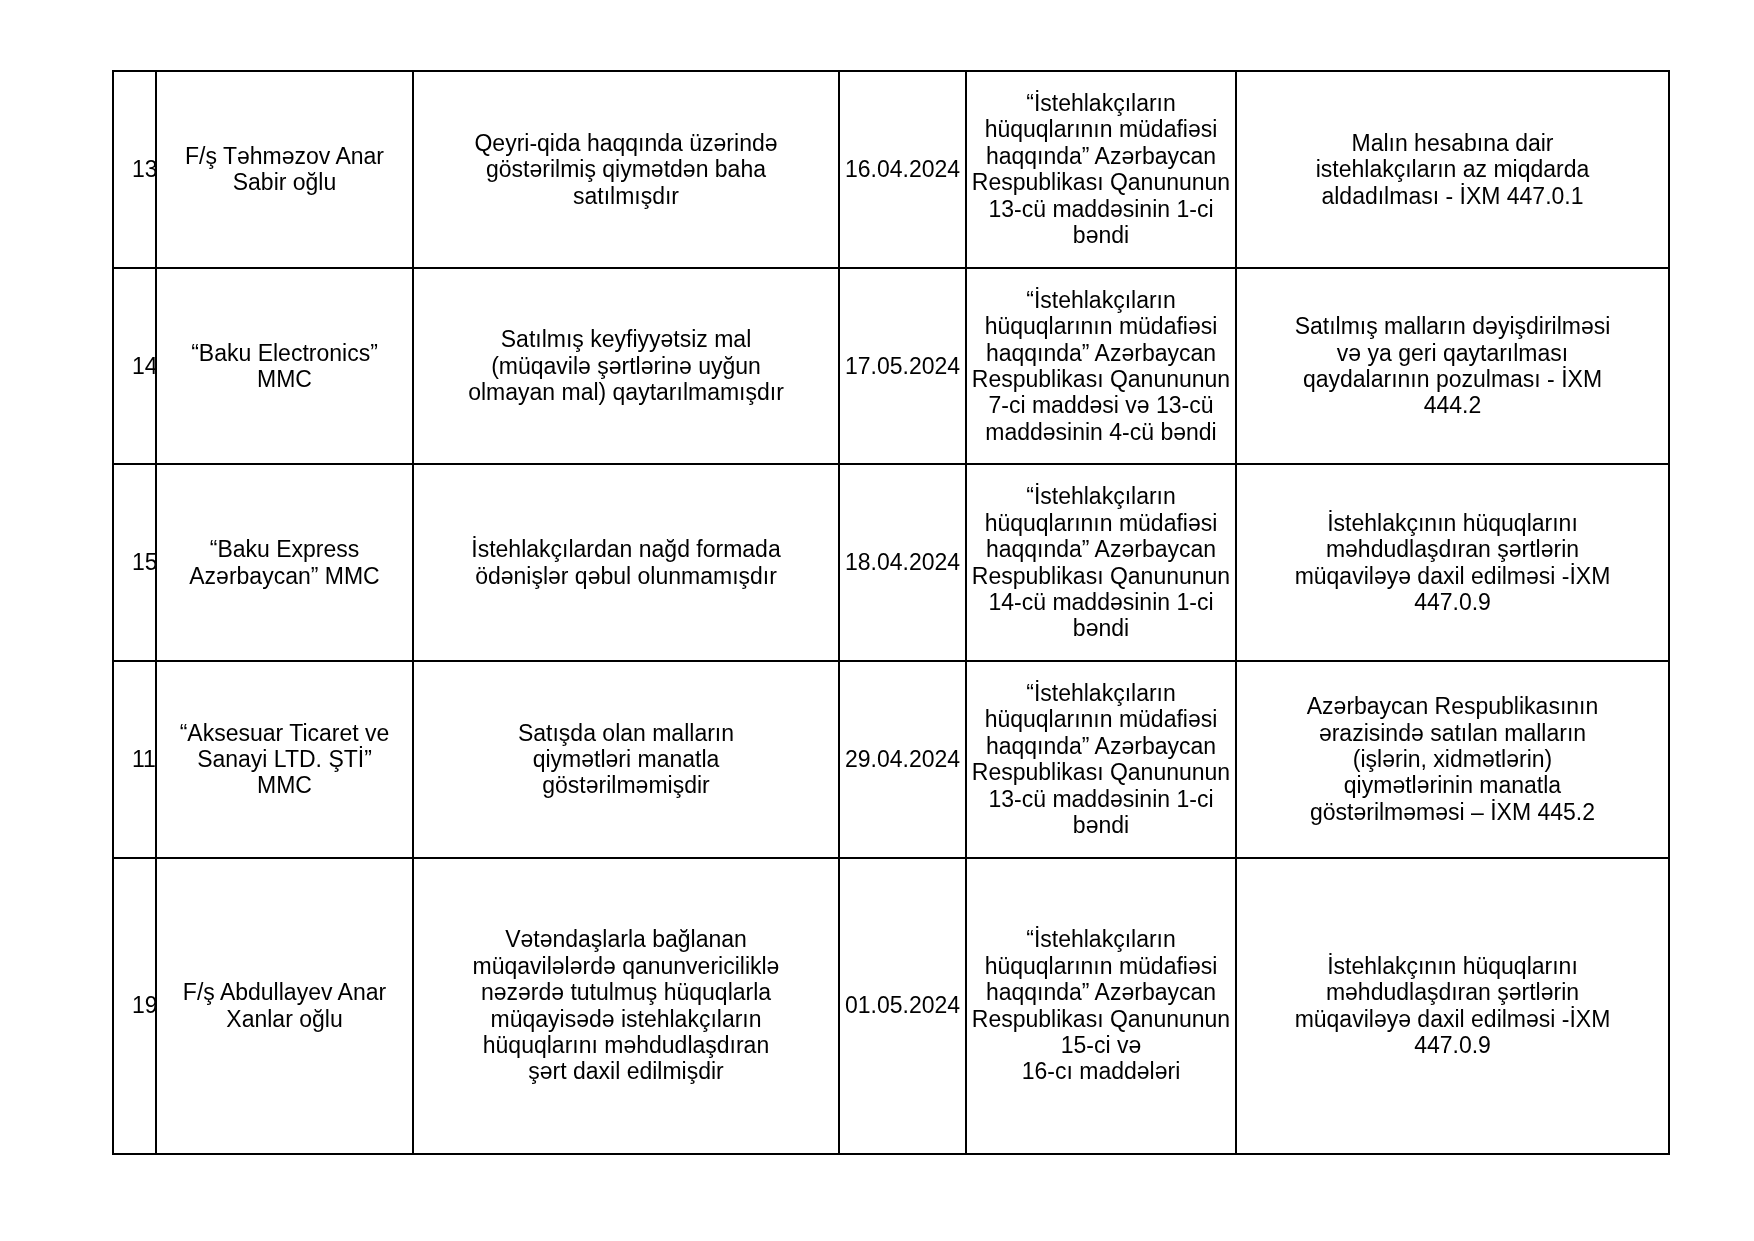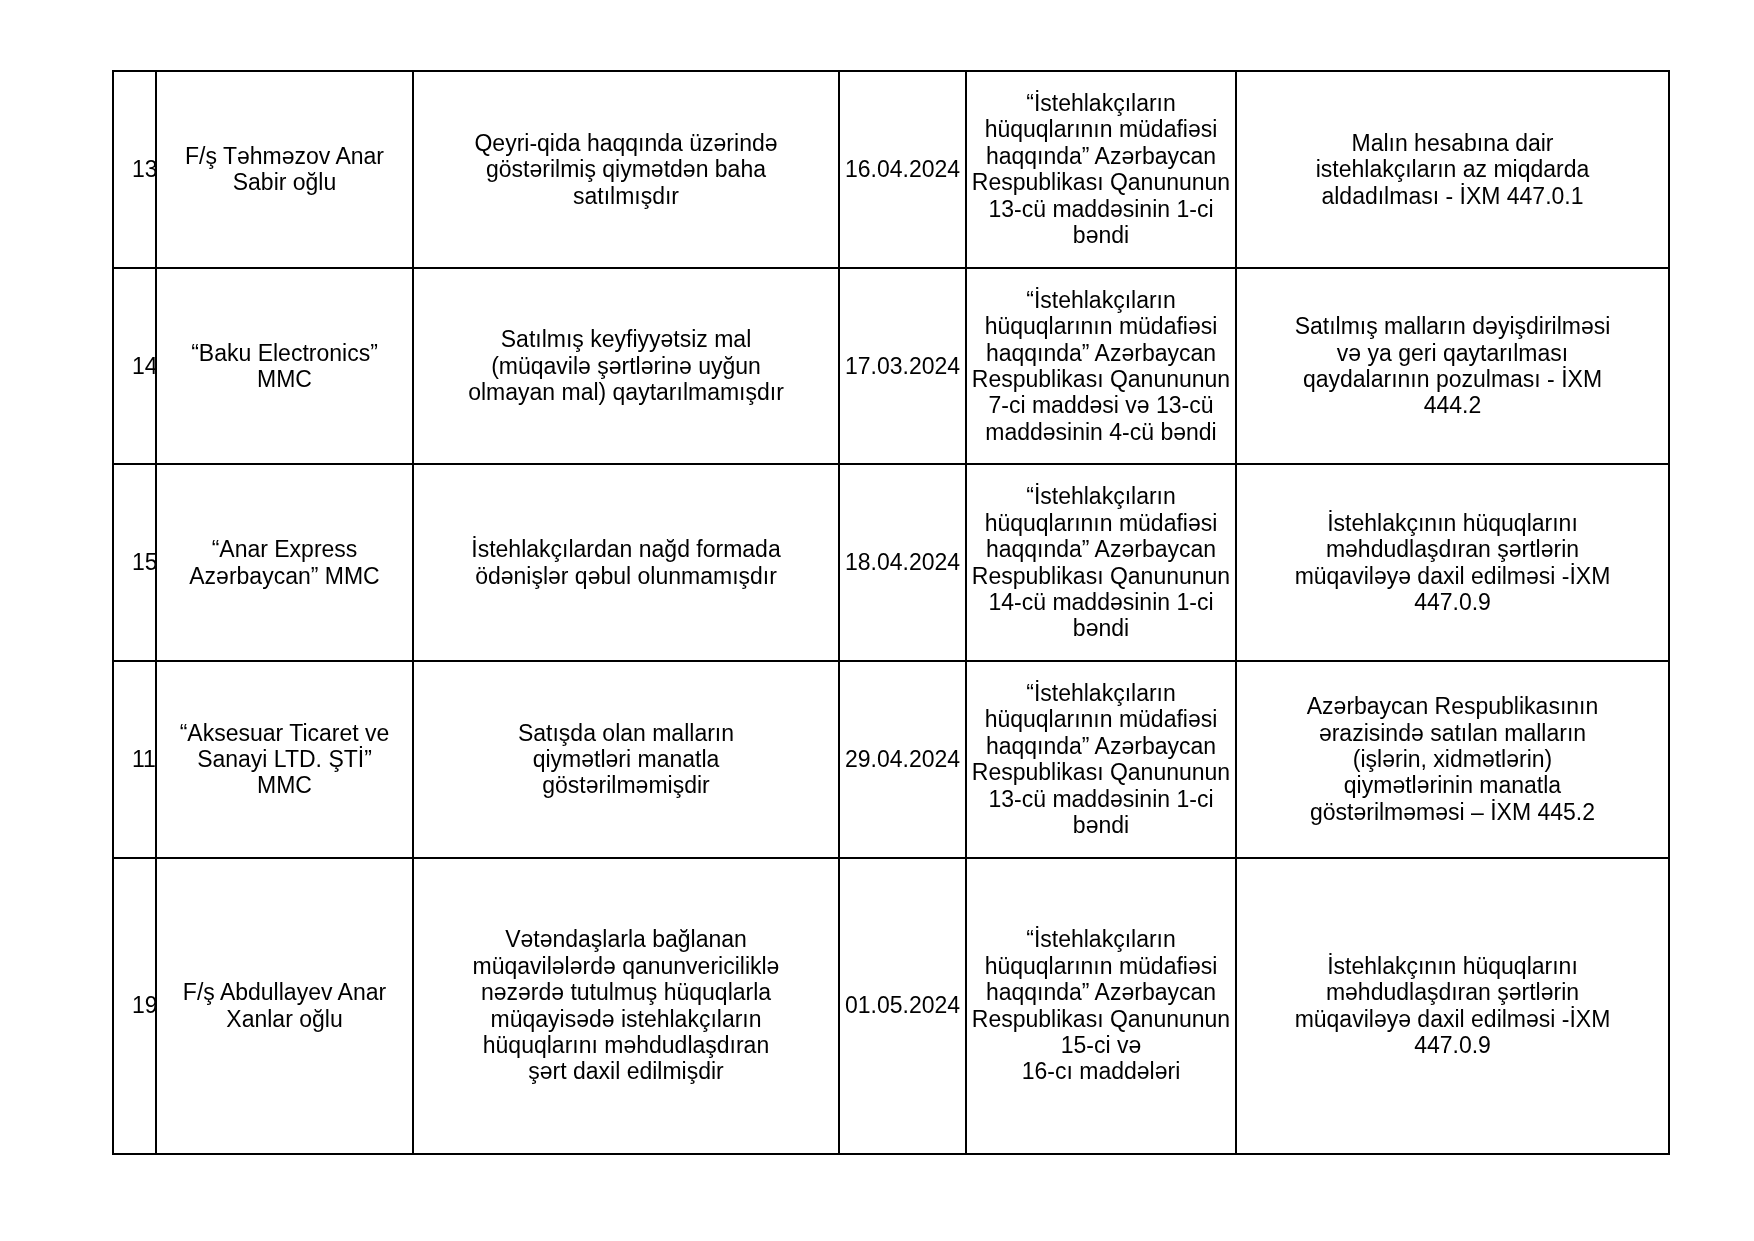--- a/index.html
+++ b/index.html
@@ -79,35 +79,35 @@
 istehlakçıların az miqdarda
 aldadılması - İXM 447.0.1</td>
     </tr>
     <tr class="row-14">
       <td class="no-cell">14.</td>
       <td class="name-cell">“Baku Electronics”
 MMC</td>
       <td class="viol-cell">Satılmış keyfiyyətsiz mal
 (müqavilə şərtlərinə uyğun
 olmayan mal) qaytarılmamışdır</td>
-      <td class="date-cell">17.03.2024</td>
+      <td class="date-cell">17.05.2024</td>
       <td class="legal-cell">“İstehlakçıların
 hüquqlarının müdafiəsi
 haqqında” Azərbaycan
 Respublikası Qanununun
 7-ci maddəsi və 13-cü
 maddəsinin 4-cü bəndi</td>
       <td class="qual-cell">Satılmış malların dəyişdirilməsi
 və ya geri qaytarılması
 qaydalarının pozulması - İXM
 444.2</td>
     </tr>
     <tr class="row-15">
       <td class="no-cell">15.</td>
-      <td class="name-cell">“Anar Express
+      <td class="name-cell">“Baku Express
 Azərbaycan” MMC</td>
       <td class="viol-cell">İstehlakçılardan nağd formada
 ödənişlər qəbul olunmamışdır</td>
       <td class="date-cell">18.04.2024</td>
       <td class="legal-cell">“İstehlakçıların
 hüquqlarının müdafiəsi
 haqqında” Azərbaycan
 Respublikası Qanununun
 14-cü maddəsinin 1-ci
 bəndi</td>

